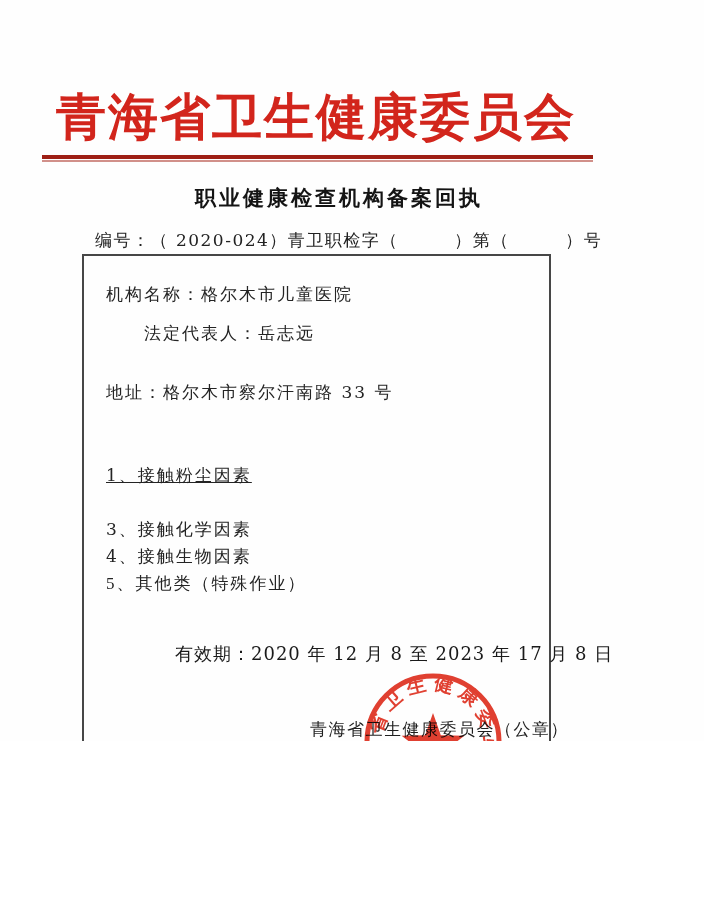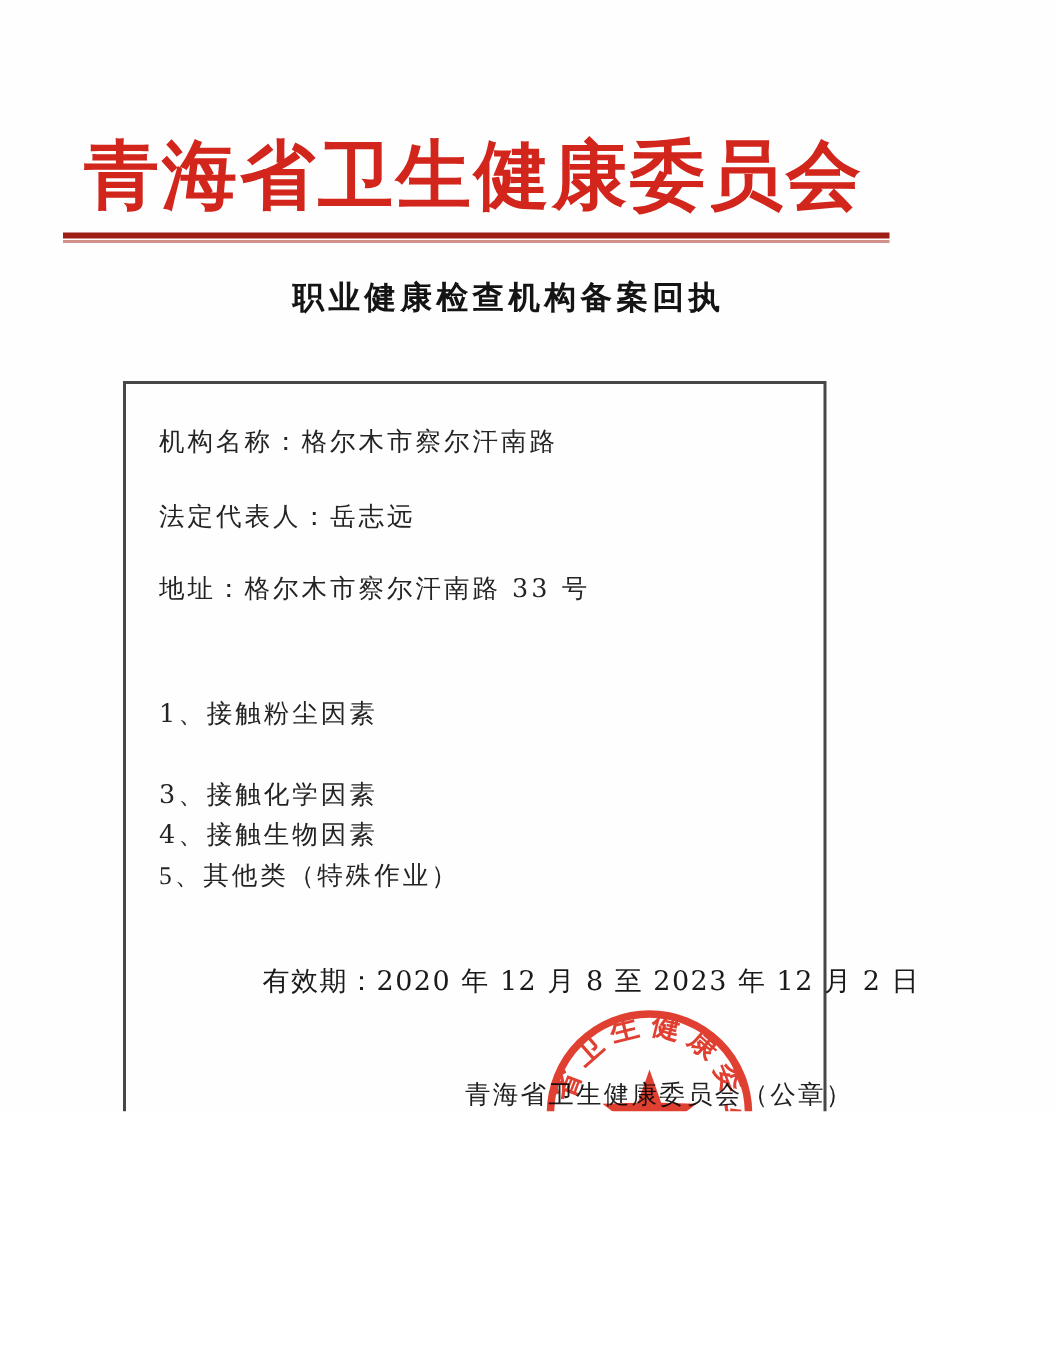--- a/index.html
+++ b/index.html
@@ -26,23 +26,23 @@
     position:absolute;top:229px;left:95px;width:440px;display:flex;
     justify-content:space-between;font-size:17px;letter-spacing:1.5px;white-space:nowrap;color:#222;
   }
   .form-box{
     position:absolute;left:82px;top:254px;width:469px;height:581px;
     border:2px solid #474747;box-sizing:border-box;
   }
   .form-box .row{
     position:absolute;left:22px;font-size:17px;letter-spacing:2px;white-space:nowrap;color:#242424;
   }
-  .f0{top:27px;} .f1{top:77px;} .f2{top:125px;}
+  .f0{top:27px;} .f1{top:66px;margin-left:38px;} .f2{top:125px;}
   .cat-h{top:182px;}
-  .c0{top:208px;} .c1{top:235px;} .c2{top:262px;} .c3{top:289px;} .c4{top:316px;font-family:Liberation Serif, serif;}
+  .c0{top:208px;text-decoration:underline;} .c1{top:235px;} .c2{top:262px;} .c3{top:289px;} .c4{top:316px;font-family:Liberation Serif, serif;}
   .validity{position:absolute;left:91px;top:386px;font-size:18px;letter-spacing:1px;white-space:nowrap;color:#1a1a1a;}
   .signature{position:absolute;left:226px;top:462px;font-size:17px;letter-spacing:1.5px;white-space:nowrap;color:#1f1f1f;}
   .date-line{position:absolute;left:300px;top:511px;font-size:17.5px;letter-spacing:2px;white-space:nowrap;color:#14532d;}
   .seal{
     position:absolute;left:358px;top:667px;width:150px;height:150px;
     mix-blend-mode:multiply;opacity:0.92;
   }
   .seal text{font-family:"DejaVu Serif","Liberation Serif",serif;}
   .seal .digits{font-family:"DejaVu Sans","Liberation Sans",sans-serif;}
   .scan-shadow{
@@ -63,32 +63,36 @@
 
   <div class="org-title">青海省卫生健康委员会</div>
 
   <div class="rule rule-top">
     <div class="thick"></div>
       <div class="thin"></div>
   </div>
 
   <div class="doc-title">职业健康检查机构备案回执</div>
 
+  <div class="serial-row">
+    <span>编号：（ 2020-024）</span>
+    <span>青卫职检字（　　　）第（　　　）号</span>
+  </div>
 
   <div class="form-box">
-    <div class="row f0"><span>机构名称：</span><span>格尔木市察尔汗南路</span></div>
+    <div class="row f0"><span>机构名称：</span><span>格尔木市儿童医院</span></div>
     <div class="row f1"><span>法定代表人：</span><span>岳志远</span></div>
     <div class="row f2"><span>地址：</span><span>格尔木市察尔汗南路 33 号</span></div>
 
     <div class="row c0">1、接触粉尘因素</div>
     <div class="row c2">3、接触化学因素</div>
     <div class="row c3">4、接触生物因素</div>
     <div class="row c4">5、其他类（特殊作业）</div>
 
-    <div class="validity">有效期：2020 年 12 月 8 至 2023 年 12 月 2 日</div>
+    <div class="validity">有效期：2020 年 12 月 8 至 2023 年 17 月 8 日</div>
     <div class="signature">青海省卫生健康委员会（公章）</div>
     <div class="date-line">2020 年 12 月 8 日</div>
   </div>
 
   <svg class="seal" viewBox="0 0 150 150" xmlns="http://www.w3.org/2000/svg">
     <defs>
       <path id="sealArc" d="M 30 101 A 52 52 0 1 1 120 101" fill="none"></path>
       <path id="sealNum" d="M 38.4 118.7 A 57 57 0 0 0 111.6 118.7" fill="none"></path>
     </defs>
     <circle cx="75" cy="75" r="66" fill="none" stroke="#df2f1f" stroke-width="5"></circle>

